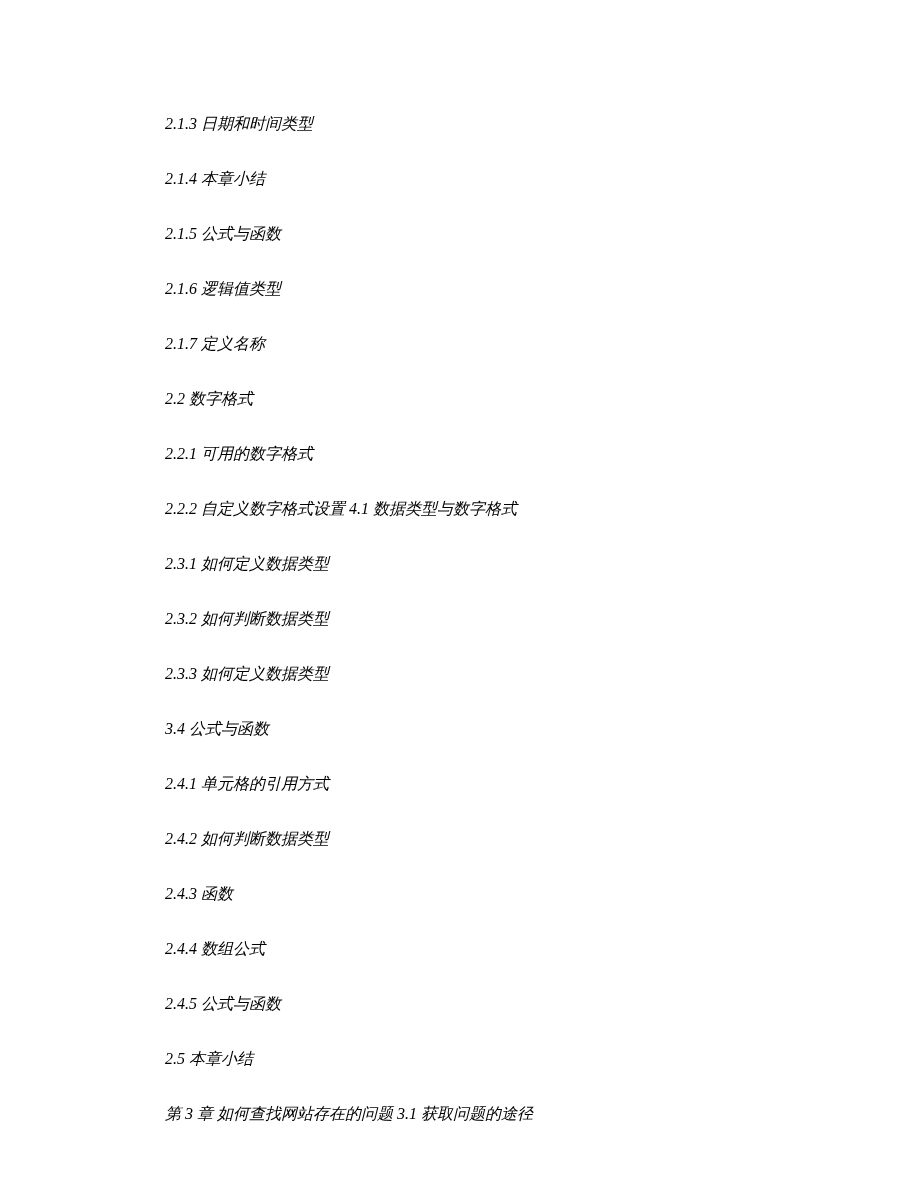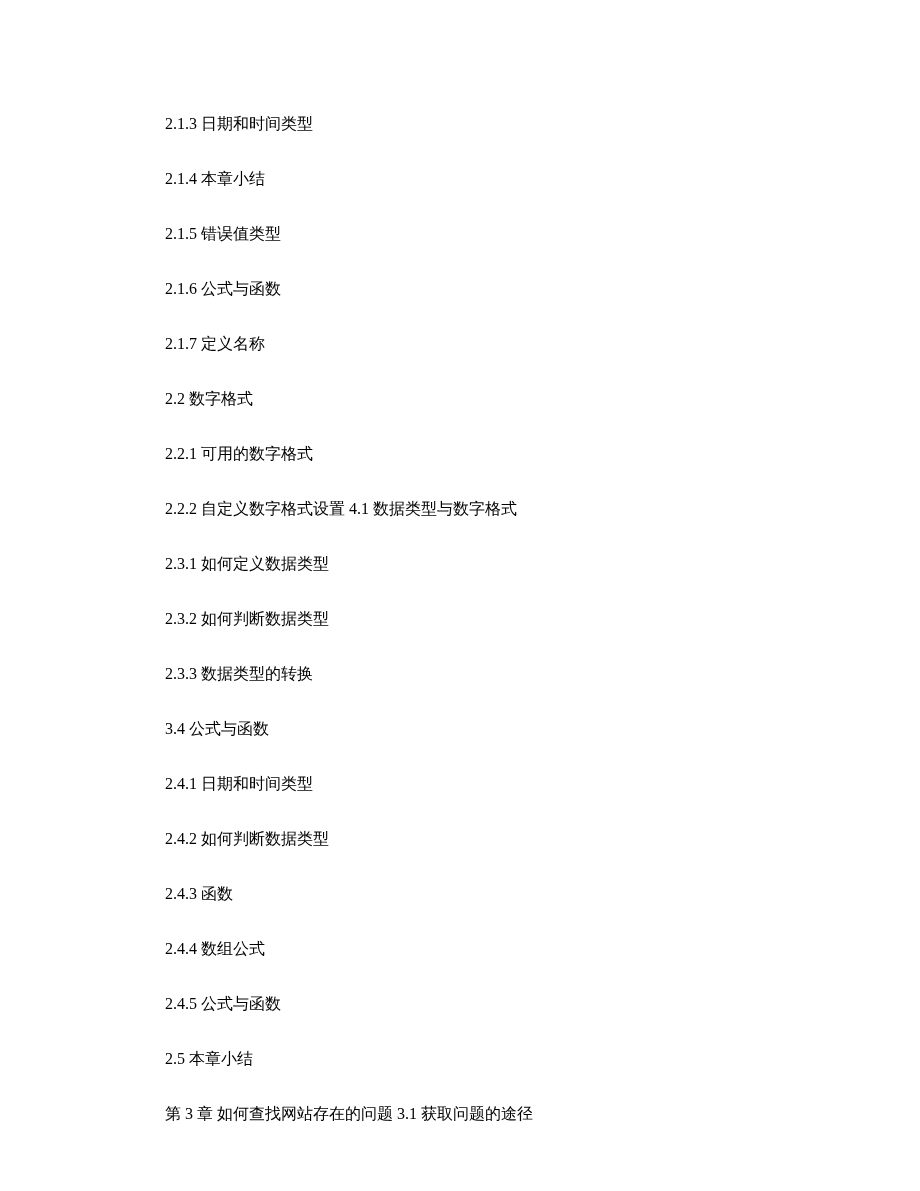--- a/index.html
+++ b/index.html
@@ -1,18 +1,19 @@
 <!DOCTYPE html>
 <html><head>
   <meta charset="utf-8">
   <style>
     * {
       margin: 0;
       padding: 0;
       box-sizing: border-box;
+      font-style: italic;
     }
     body {
       background: #ffffff;
       width: 920px;
       height: 1191px;
       font-family: "SimSun", "宋体", serif;
       font-size: 16px;
       color: #000000;
       padding-top: 112px;
       padding-left: 165px;
@@ -20,29 +21,29 @@
     }
     .toc-entry {
       margin-bottom: 31px;
     }
   </style>
 </head>
 <body>
 
 <div class="toc-entry">2.1.3 日期和时间类型</div>
 <div class="toc-entry">2.1.4 本章小结</div>
-<div class="toc-entry">2.1.5 错误值类型</div>
-<div class="toc-entry">2.1.6 公式与函数</div>
+<div class="toc-entry">2.1.5 公式与函数</div>
+<div class="toc-entry">2.1.6 逻辑值类型</div>
 <div class="toc-entry">2.1.7 定义名称</div>
 <div class="toc-entry">2.2 数字格式</div>
 <div class="toc-entry">2.2.1 可用的数字格式</div>
 <div class="toc-entry">2.2.2 自定义数字格式设置 4.1 数据类型与数字格式</div>
 <div class="toc-entry">2.3.1 如何定义数据类型</div>
 <div class="toc-entry">2.3.2 如何判断数据类型</div>
-<div class="toc-entry">2.3.3 数据类型的转换</div>
+<div class="toc-entry">2.3.3 如何定义数据类型</div>
 <div class="toc-entry">3.4 公式与函数</div>
-<div class="toc-entry">2.4.1 日期和时间类型</div>
+<div class="toc-entry">2.4.1 单元格的引用方式</div>
 <div class="toc-entry">2.4.2 如何判断数据类型</div>
 <div class="toc-entry">2.4.3 函数</div>
 <div class="toc-entry">2.4.4 数组公式</div>
 <div class="toc-entry">2.4.5 公式与函数</div>
 <div class="toc-entry">2.5 本章小结</div>
 <div class="toc-entry">第 3 章 如何查找网站存在的问题 3.1 获取问题的途径</div>
 
 </body></html>

